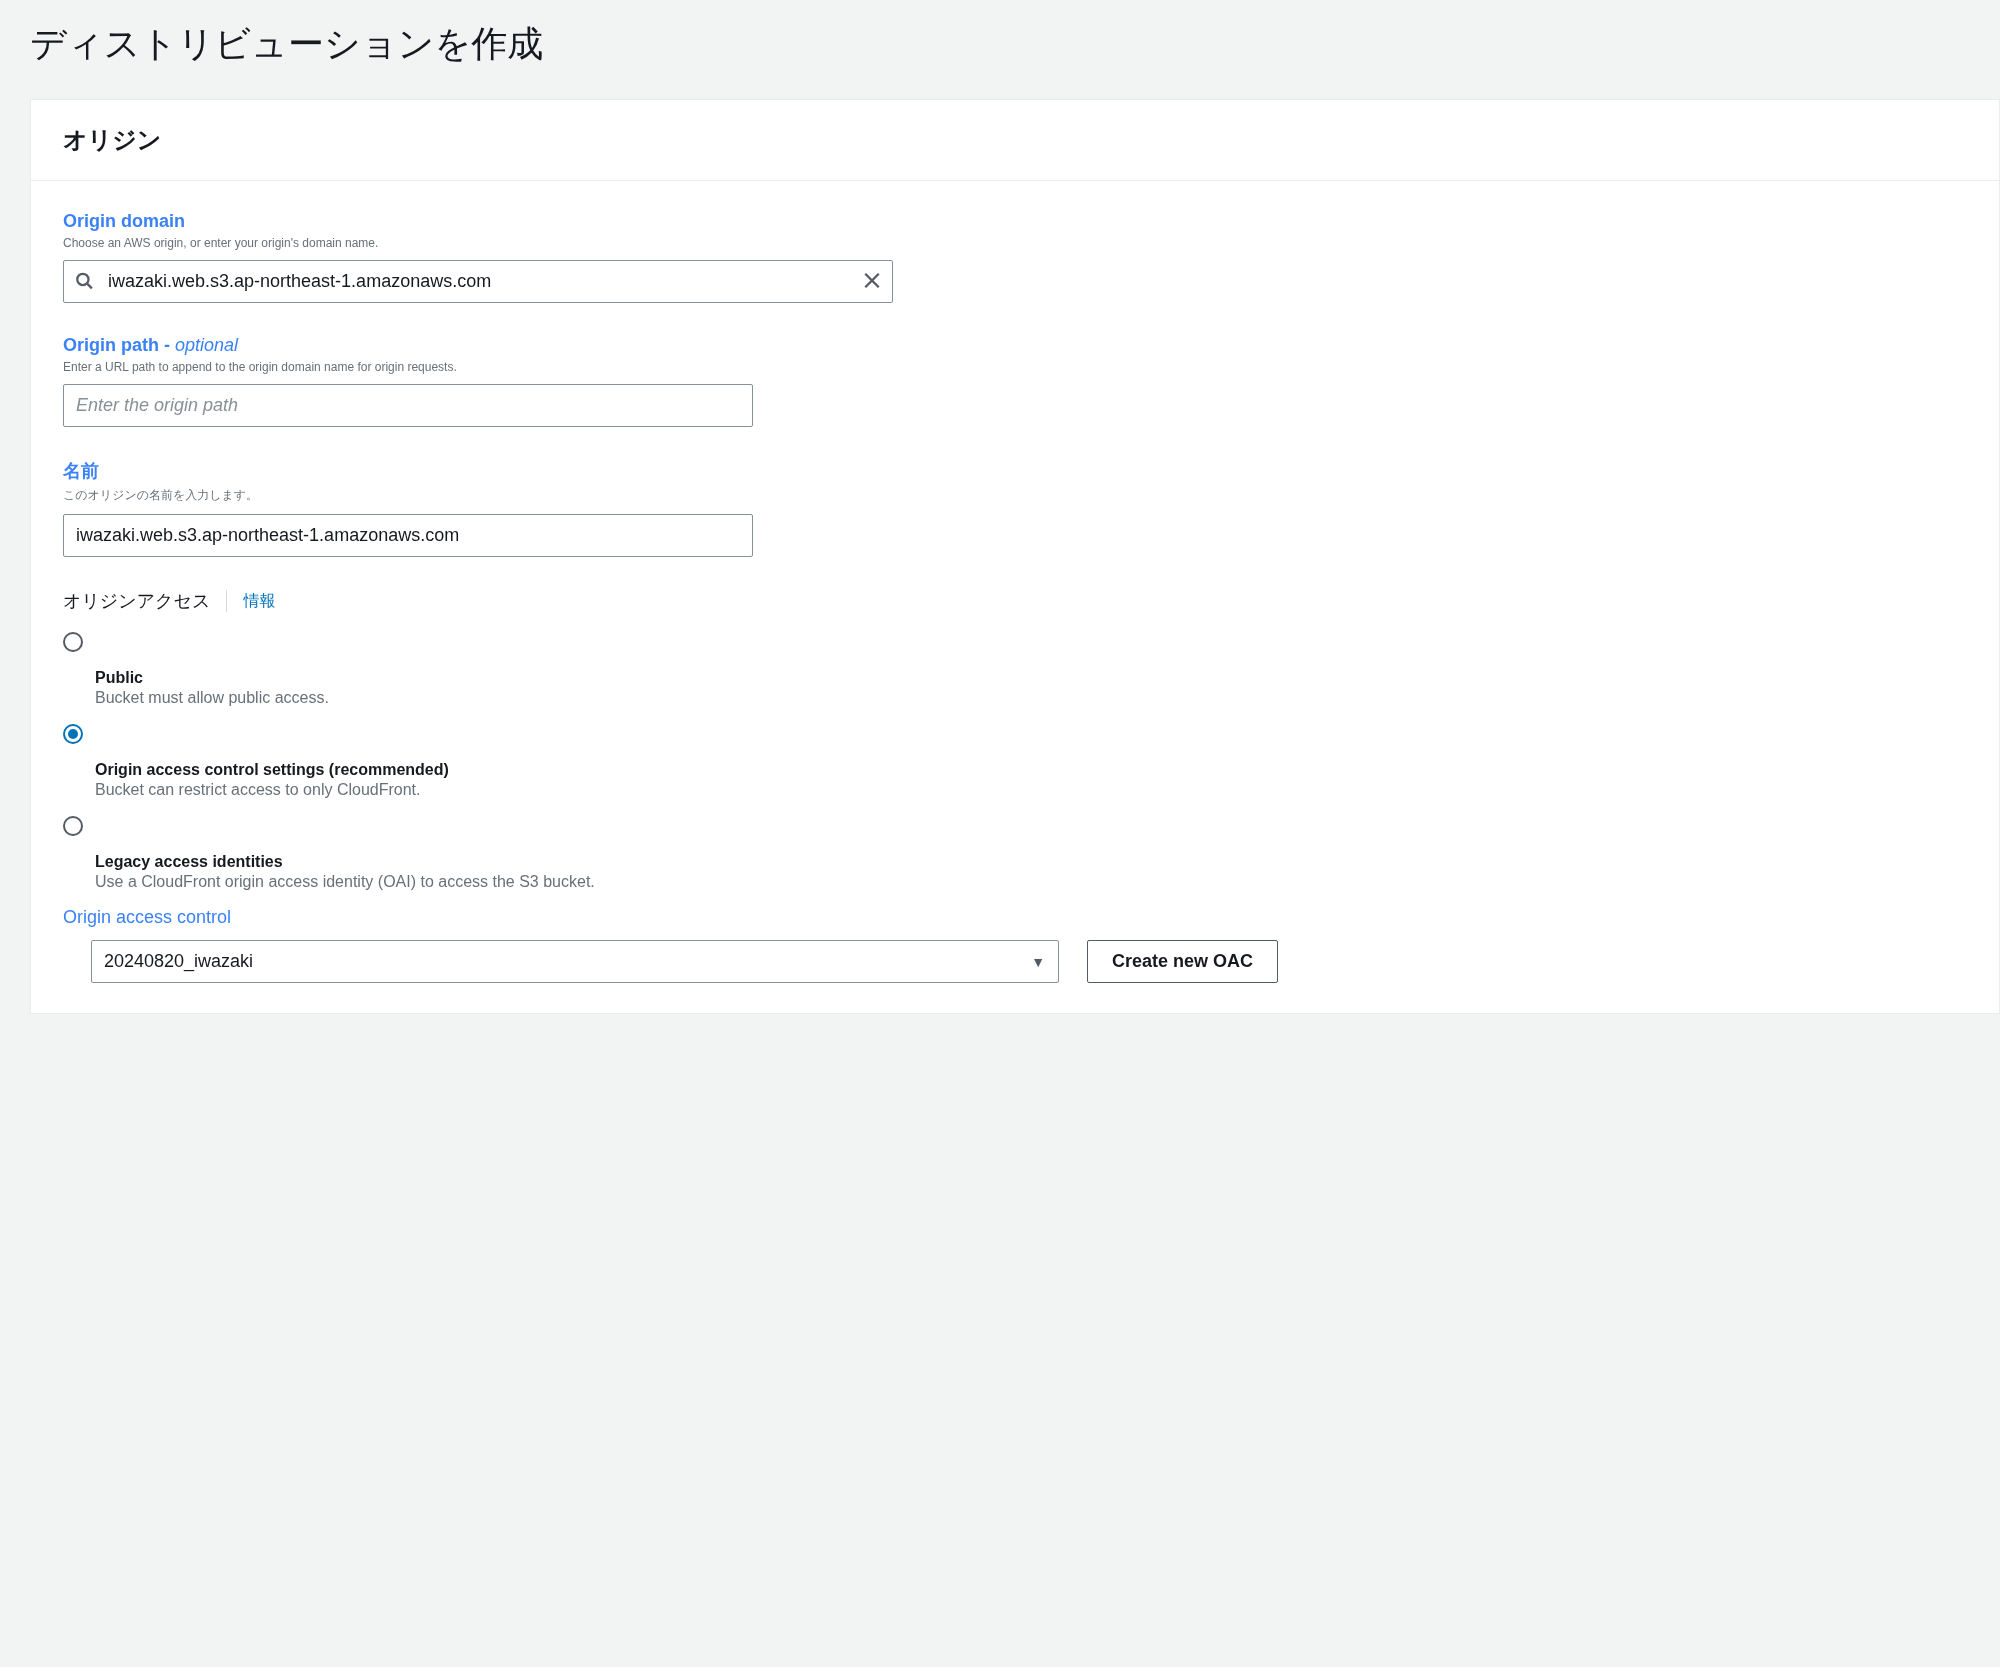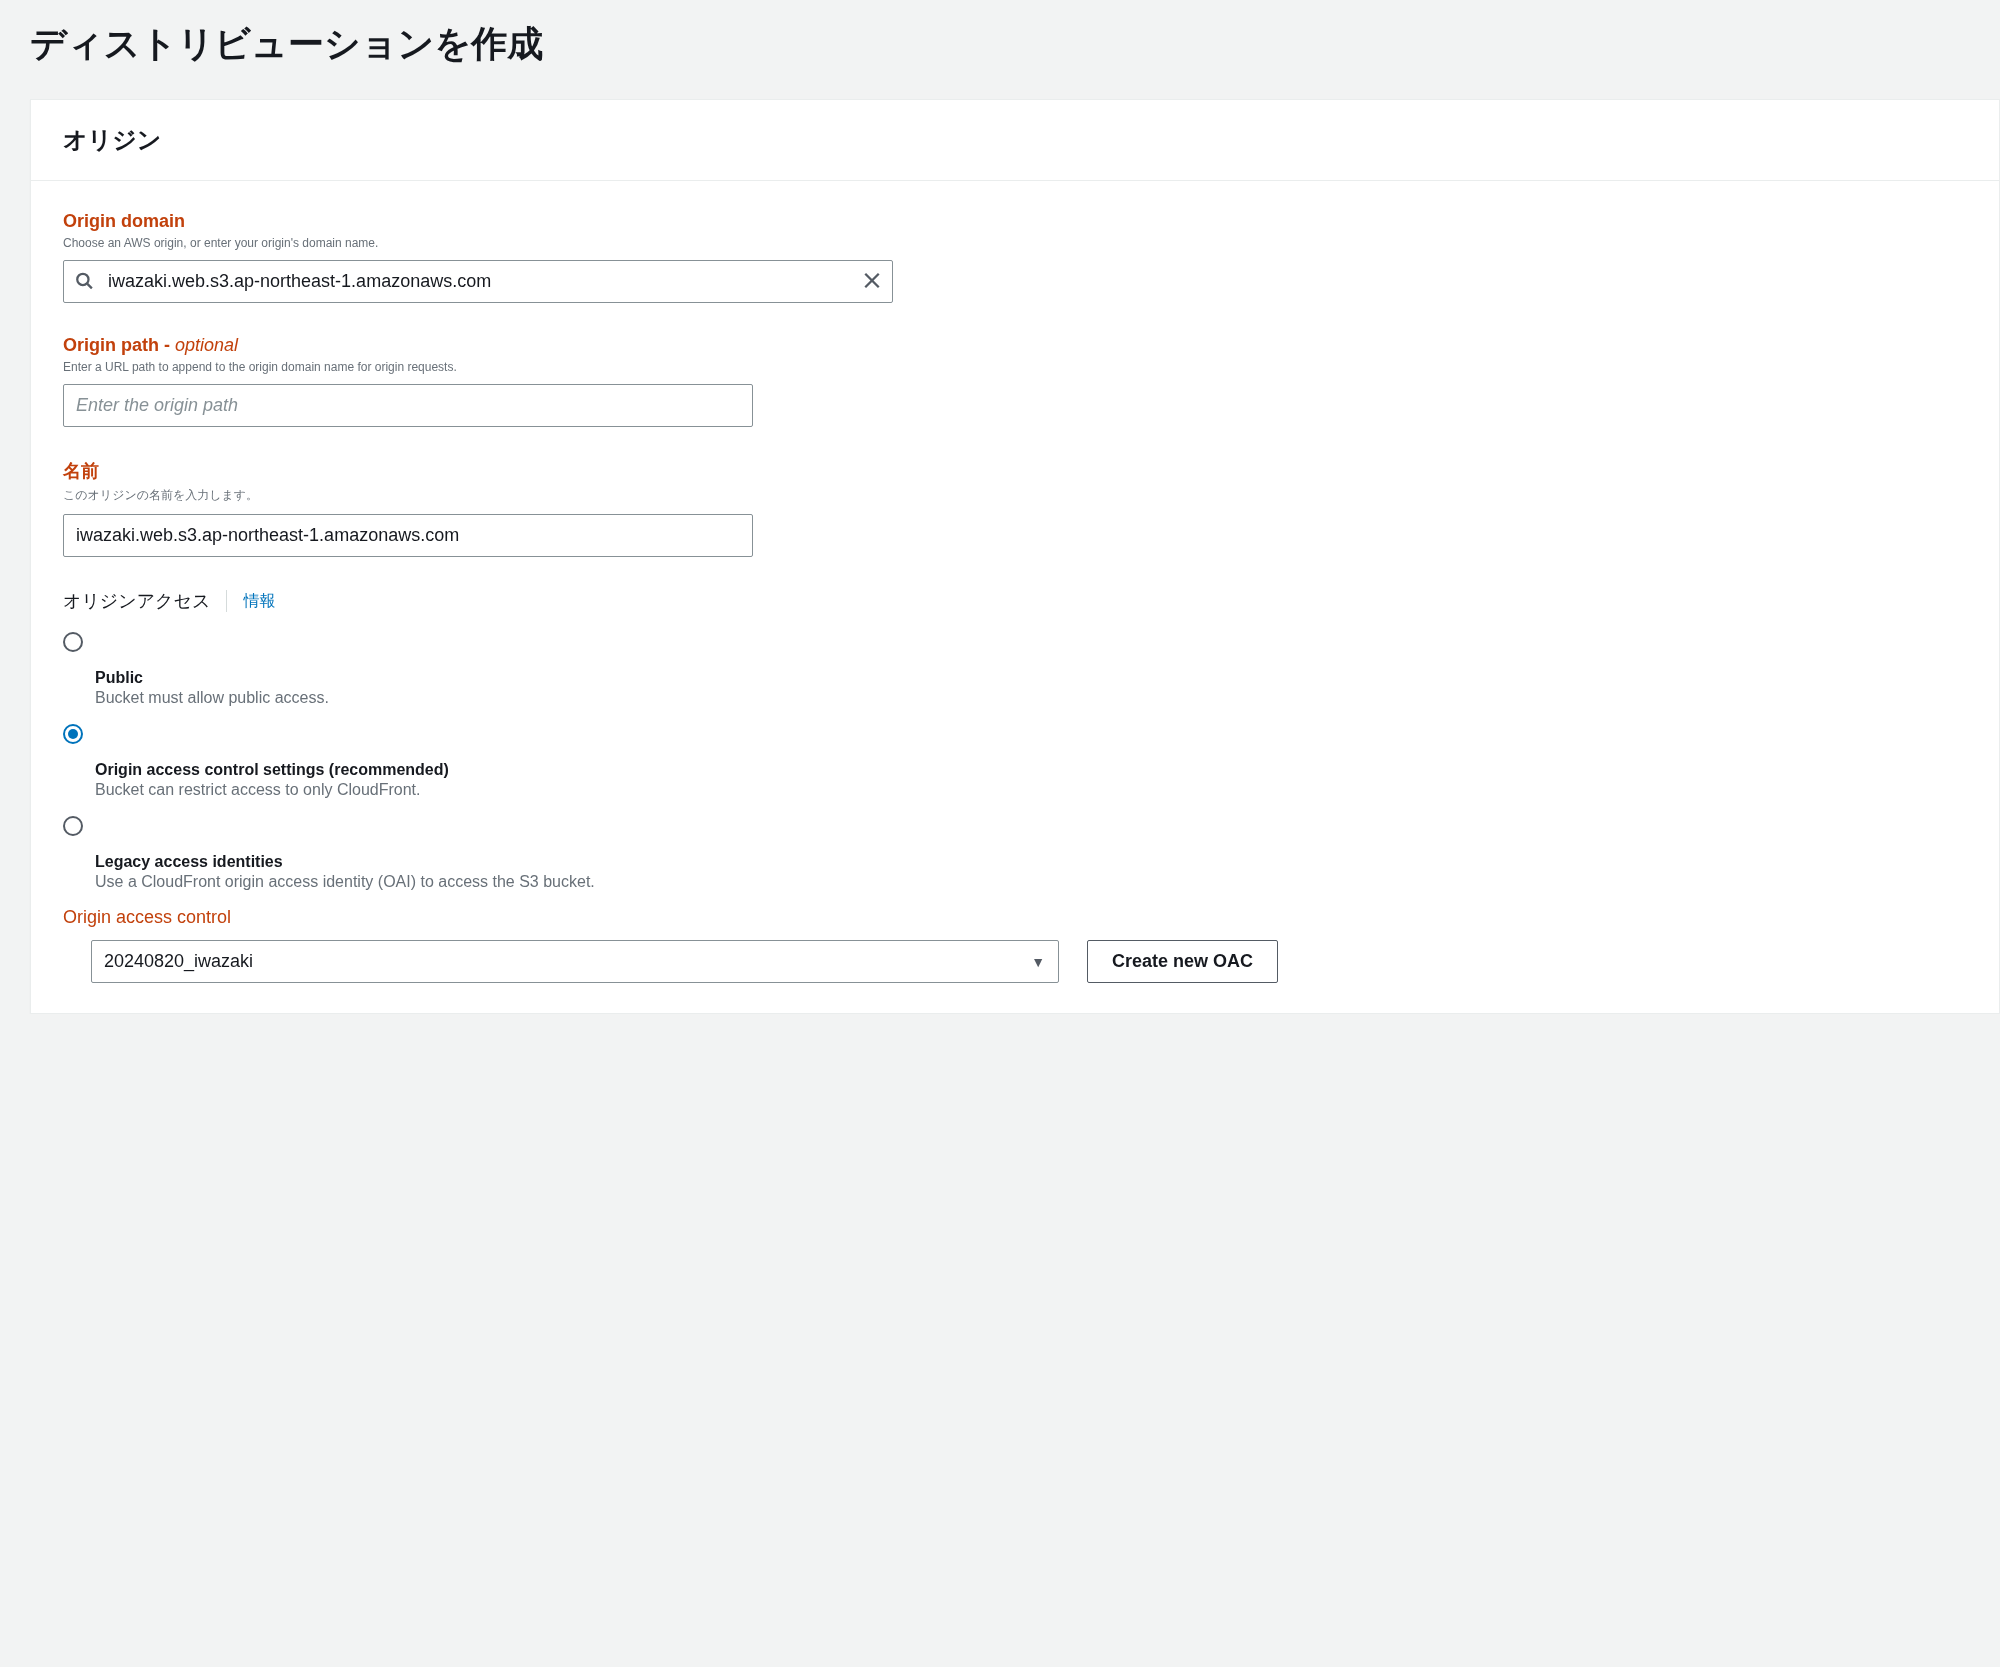--- a/index.html
+++ b/index.html
@@ -8,21 +8,21 @@
       padding: 0;
     }
     body {
       font-family: "Amazon Ember", "Helvetica Neue", Arial, sans-serif;
       background: #f2f3f3;
       color: #16191f;
       font-size: 14px;
     }
     .page-title {
       font-size: 36px;
-      font-weight: 700;
+      font-weight: 400;
       padding: 20px 30px 30px 30px;
       color: #16191f;
     }
     .panel {
       background: #ffffff;
       border: 1px solid #eaeded;
       margin: 0 0 0 30px;
       box-shadow: 0 1px 1px rgba(0,0,0,0.05);
     }
     .panel-header {
@@ -38,21 +38,21 @@
     }
     .form-group {
       margin-bottom: 32px;
     }
     .form-group:last-child {
       margin-bottom: 0;
     }
     .form-label {
       font-size: 18px;
       font-weight: 700;
-      color: #c2410c;
+      color: #3b82f6;
       display: block;
       margin-bottom: 4px;
     }
     .form-label .optional {
       font-weight: 400;
       font-style: italic;
     }
     .form-hint {
       font-size: 12px;
       color: #687078;

